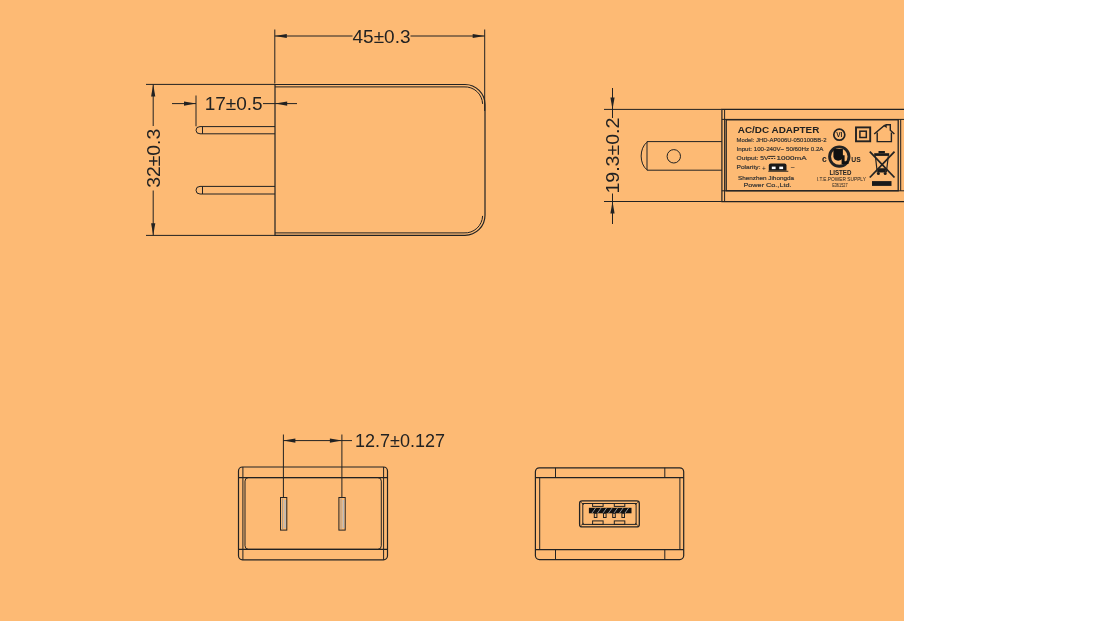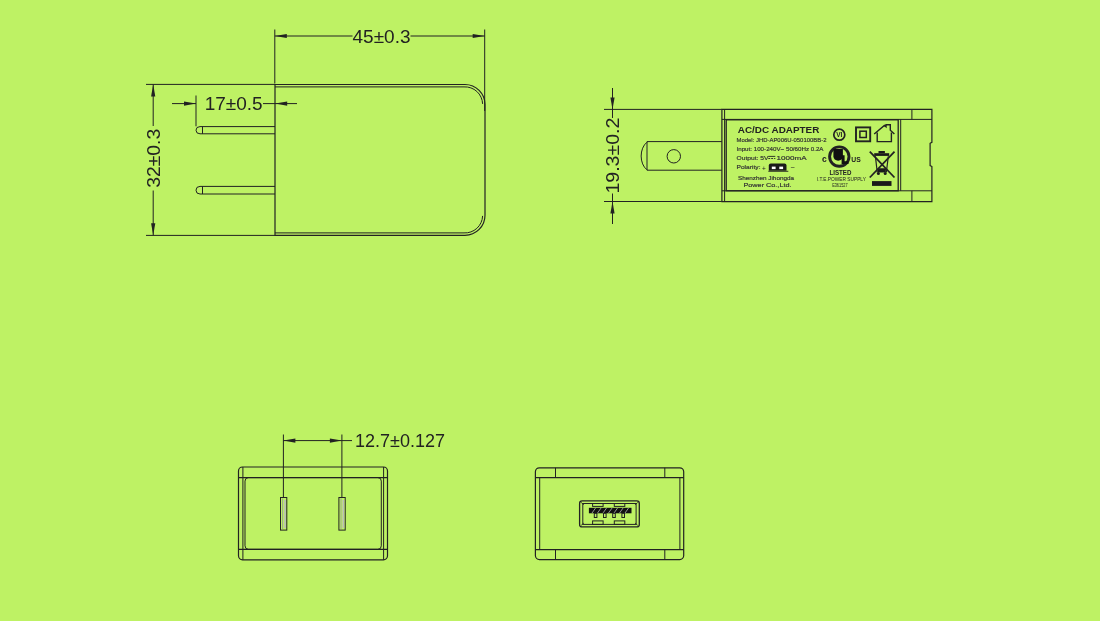--- a/index.html
+++ b/index.html
@@ -1,16 +1,16 @@
 <!DOCTYPE html>
 <html><head>
 <meta charset="utf-8">
 <style>
   html,body{margin:0;padding:0;background:#ffffff;}
-  .page{width:1100px;height:621px;position:relative;background:#bef264;overflow:hidden;}
+  .page{width:904px;height:621px;position:relative;background:#fdba74;overflow:hidden;}
   svg{display:block;}
   text{font-family:"Liberation Sans",sans-serif;fill:#222;}
 </style>
 </head>
 <body>
 <div class="page">
 <svg width="1100" height="621" viewBox="0 0 1100 621">
   <g stroke="#222" fill="none" stroke-width="1">
 
     <g>

